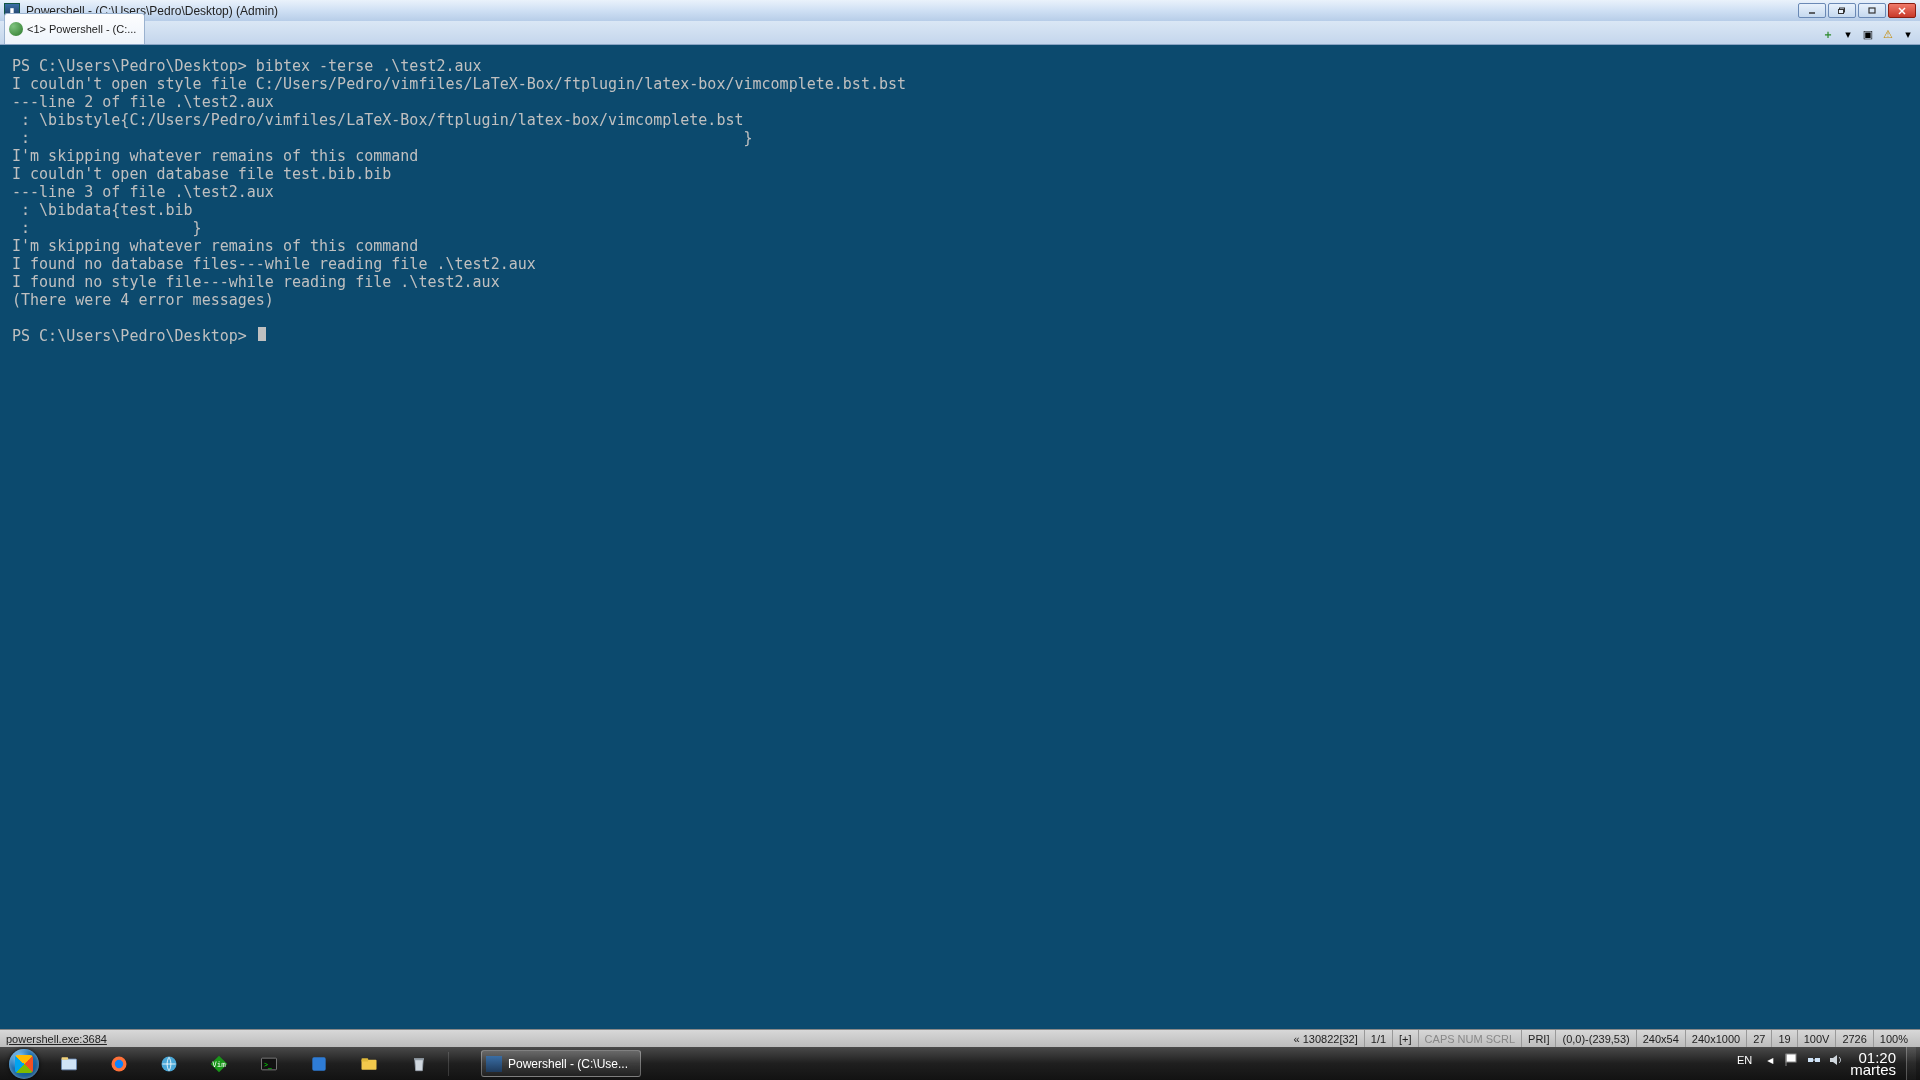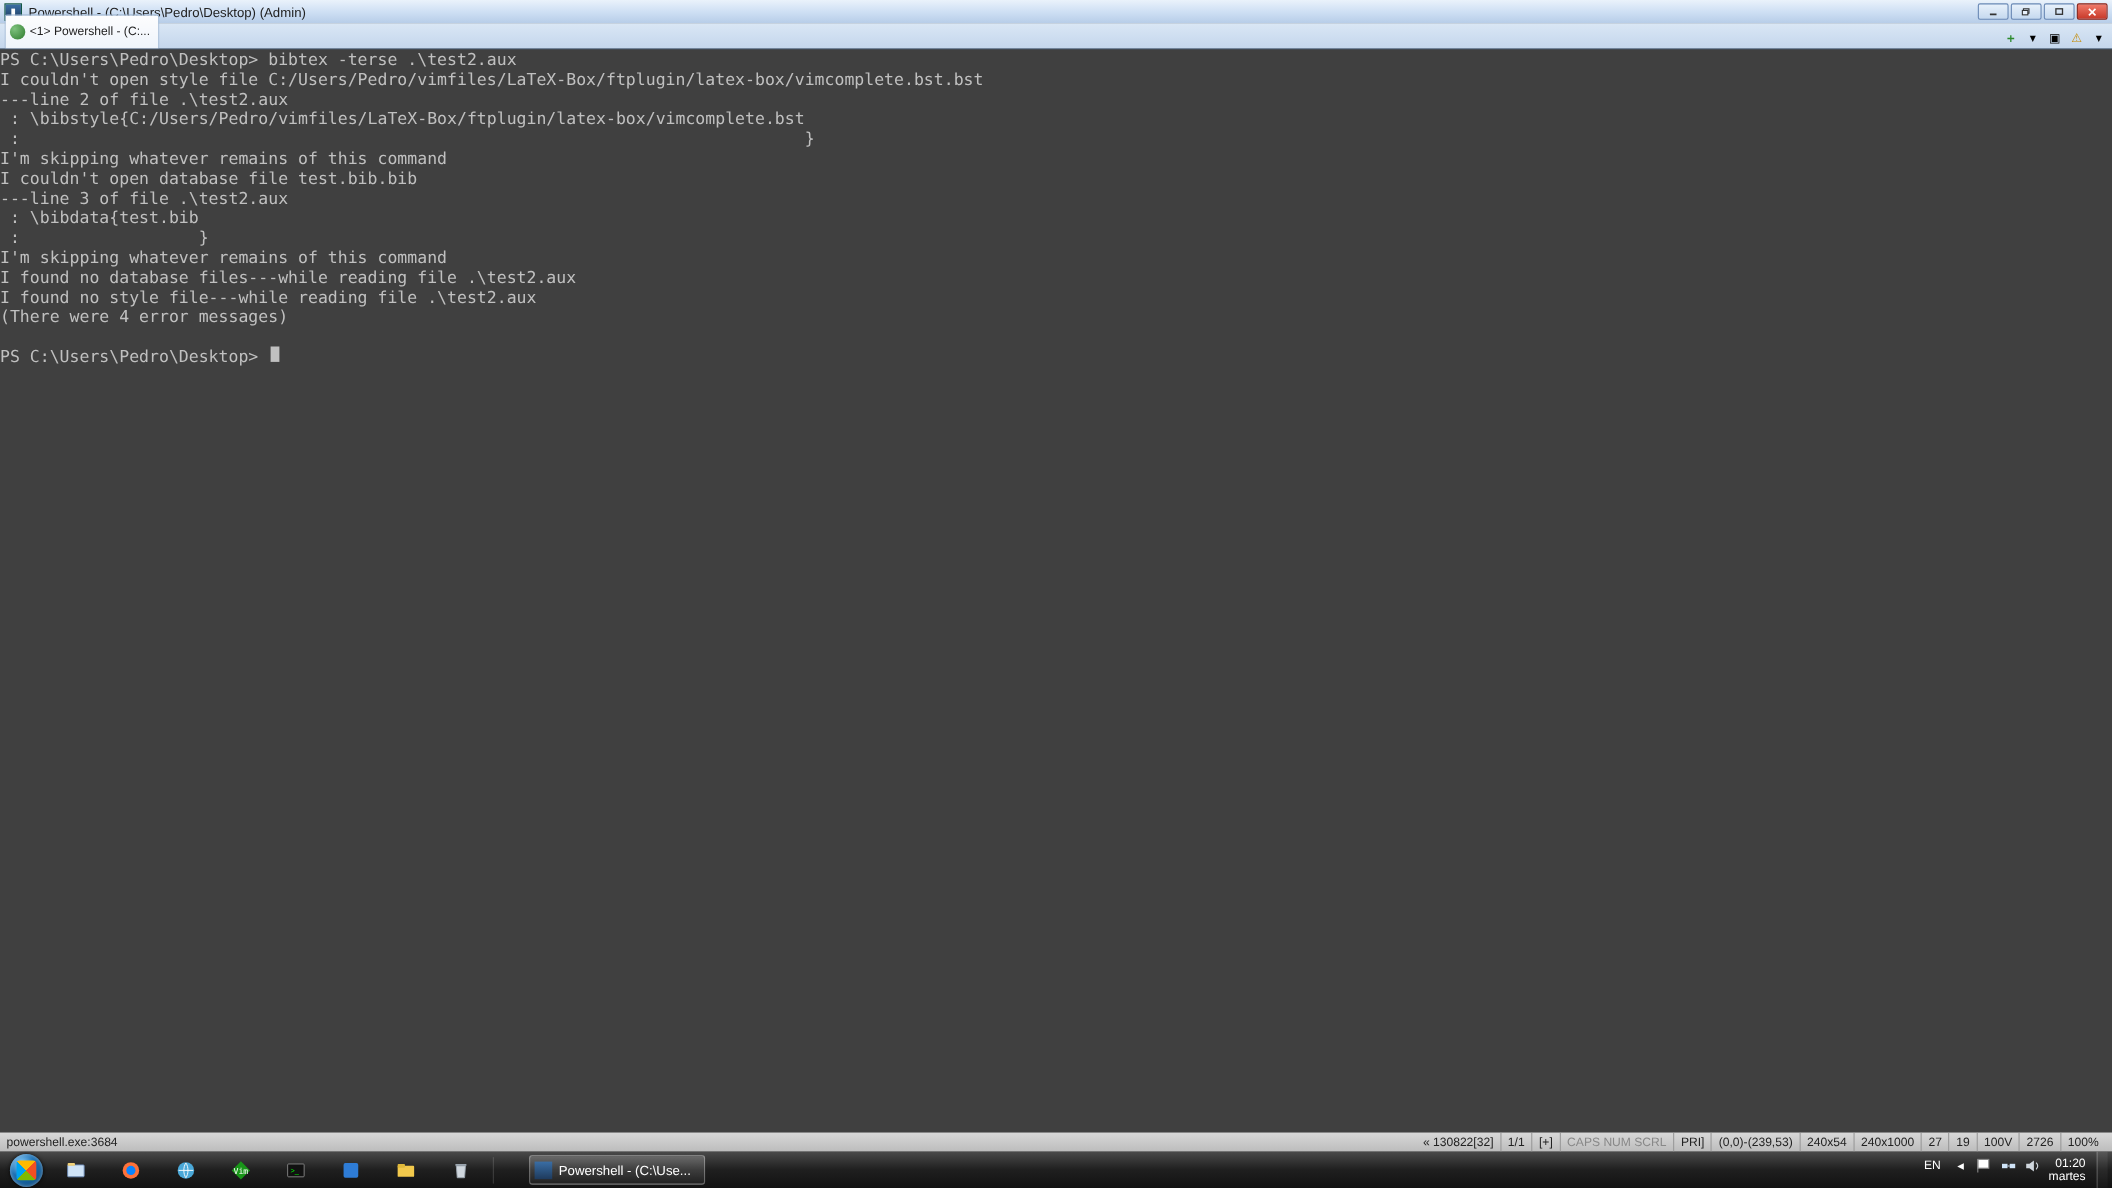--- a/index.html
+++ b/index.html
@@ -13,45 +13,45 @@
   .winbtn.min, .winbtn.max, .winbtn.rest { background: linear-gradient(#e8f1fb,#c5d9ef); }
   .winbtn.close { background: linear-gradient(#f07a6a,#c83a2a); color: #fff; border-color:#8a1f12;}
   .winbtn svg { width:10px;height:10px; }
   
   .tabbar { height: 24px; background: linear-gradient(to bottom,#dae7f5,#c4d6ec); display: flex; align-items: flex-end; padding: 0 4px; border-bottom: 1px solid #8aa4c4; }
   .tab { height: 31px; background: linear-gradient(to bottom,#fdfdfe,#eef4fb); border: 1px solid #9ab2cf; border-bottom: none; border-radius: 3px 3px 0 0; display: flex; align-items: center; padding: 0 8px 0 4px; font-size: 11px; color: #222; max-width: 180px; cursor: pointer; }
   .tab .tabicon { width: 14px; height: 14px; margin-right: 4px; background: radial-gradient(circle at 30% 30%, #7ec27e 0%, #2c7a2c 100%); border-radius: 50%; display:inline-block;}
   .tabbar .right { margin-left: auto; display:flex; align-items:center; gap:4px; padding-bottom:2px;}
   .tool-icon { width:16px;height:16px;display:inline-flex;align-items:center;justify-content:center;font-size:11px;border:1px solid transparent;border-radius:2px;cursor:pointer;}
   
-  .terminal { position:absolute; top:45px; left:0; right:0; bottom:51px; background:#404040; color:#c0c0c0; font-family: "Lucida Console","Consolas",monospace; font-size:15px; line-height:18px; white-space:pre; padding:0; overflow:hidden;}
+  .terminal { position:absolute; top:45px; left:0; right:0; bottom:51px; background:#0c4a6e; color:#c0c0c0; font-family: "Lucida Console","Consolas",monospace; font-size:15px; line-height:18px; white-space:pre; padding:12px; overflow:hidden;}
   .terminal .cursor { display:inline-block; width:8px; height:14px; background:#c0c0c0; vertical-align:baseline; margin-left:2px;}
   
   .statusbar { position:absolute; left:0; right:0; bottom:33px; height:18px; background:linear-gradient(to bottom,#d8d8d8,#bcbcbc); color:#222; font-size:11px; display:flex; align-items:center; padding:0 6px; border-top:1px solid #888;}
-  .statusbar .left { flex:0 0 auto; }
+  .statusbar .left { flex:0 0 auto;text-decoration:underline; }
   .statusbar .spacer { flex:1; }
   .statusbar .seg { padding:0 6px; border-left:1px solid #999; height:100%; display:flex; align-items:center;}
   .statusbar .seg.first { border-left:none; }
   .statusbar .dim { color:#888; }
   
   .taskbar { position:absolute; left:0; right:0; bottom:0; height:33px; background:linear-gradient(to bottom,#4a4a4a 0%,#1f1f1f 50%,#121212 100%); display:flex; align-items:center; padding:0 4px; color:#fff; font-size:12px;}
   .startbtn { width:40px; height:33px; display:flex; align-items:center; justify-content:center; cursor:pointer;}
   .startorb { width:30px; height:30px; border-radius:50%; background:radial-gradient(circle at 35% 30%, #8fd3ff 0%, #1a6fb3 40%, #063a66 100%); box-shadow:inset 0 0 4px rgba(255,255,255,.5),0 0 4px rgba(0,0,0,.8); position:relative;}
   .startorb::after{content:"";position:absolute;inset:6px;background:
     conic-gradient(from 45deg,#f25022 0 90deg,#7fba00 90deg 180deg,#00a4ef 180deg 270deg,#ffb900 270deg 360deg);
     border-radius:3px; filter:blur(.3px);}
   .pin { width:28px;height:28px;margin:0 11px;display:flex;align-items:center;justify-content:center;border-radius:2px;cursor:pointer;}
   .pin svg{width:20px;height:20px;}
   .divider { width:1px;height:24px;background:rgba(255,255,255,.15);margin:0 4px;}
   .taskbtn { height:27px; background:linear-gradient(to bottom,rgba(255,255,255,.22),rgba(255,255,255,.05)); border:1px solid rgba(255,255,255,.3); border-radius:3px; display:flex; align-items:center; padding:0 10px 0 4px; font-size:12px; color:#fff; cursor:pointer; min-width:160px;margin-left:28px;}
   .taskbtn .ticon{width:16px;height:16px;background:linear-gradient(#3a6ea5,#1e3a5c);margin-right:6px;}
   .tray { margin-left:auto; display:flex; align-items:flex-start; gap:6px; padding:0 6px;}
   .tray .lang{font-size:11px;padding:2px 4px;cursor:pointer;}
   .tray .trayicon{width:16px;height:16px;display:inline-flex;align-items:center;justify-content:center;cursor:pointer;}
-  .tray .clock{font-size:11px;text-align:right;line-height:12px;cursor:pointer;}
+  .tray .clock{font-size:15px;text-align:right;line-height:12px;cursor:pointer;}
   .showdesk{width:10px;height:33px;border-left:1px solid rgba(255,255,255,.25);margin-left:4px;cursor:pointer;background:linear-gradient(to bottom,rgba(255,255,255,.08),rgba(255,255,255,.02));}
 </style>
 </head>
 <body>
 
 <div class="titlebar">
   <span class="appicon">▮</span>
   <span>Powershell - (C:\Users\Pedro\Desktop) (Admin)</span>
   <span class="spacer"></span>
   <div class="winbtns">

